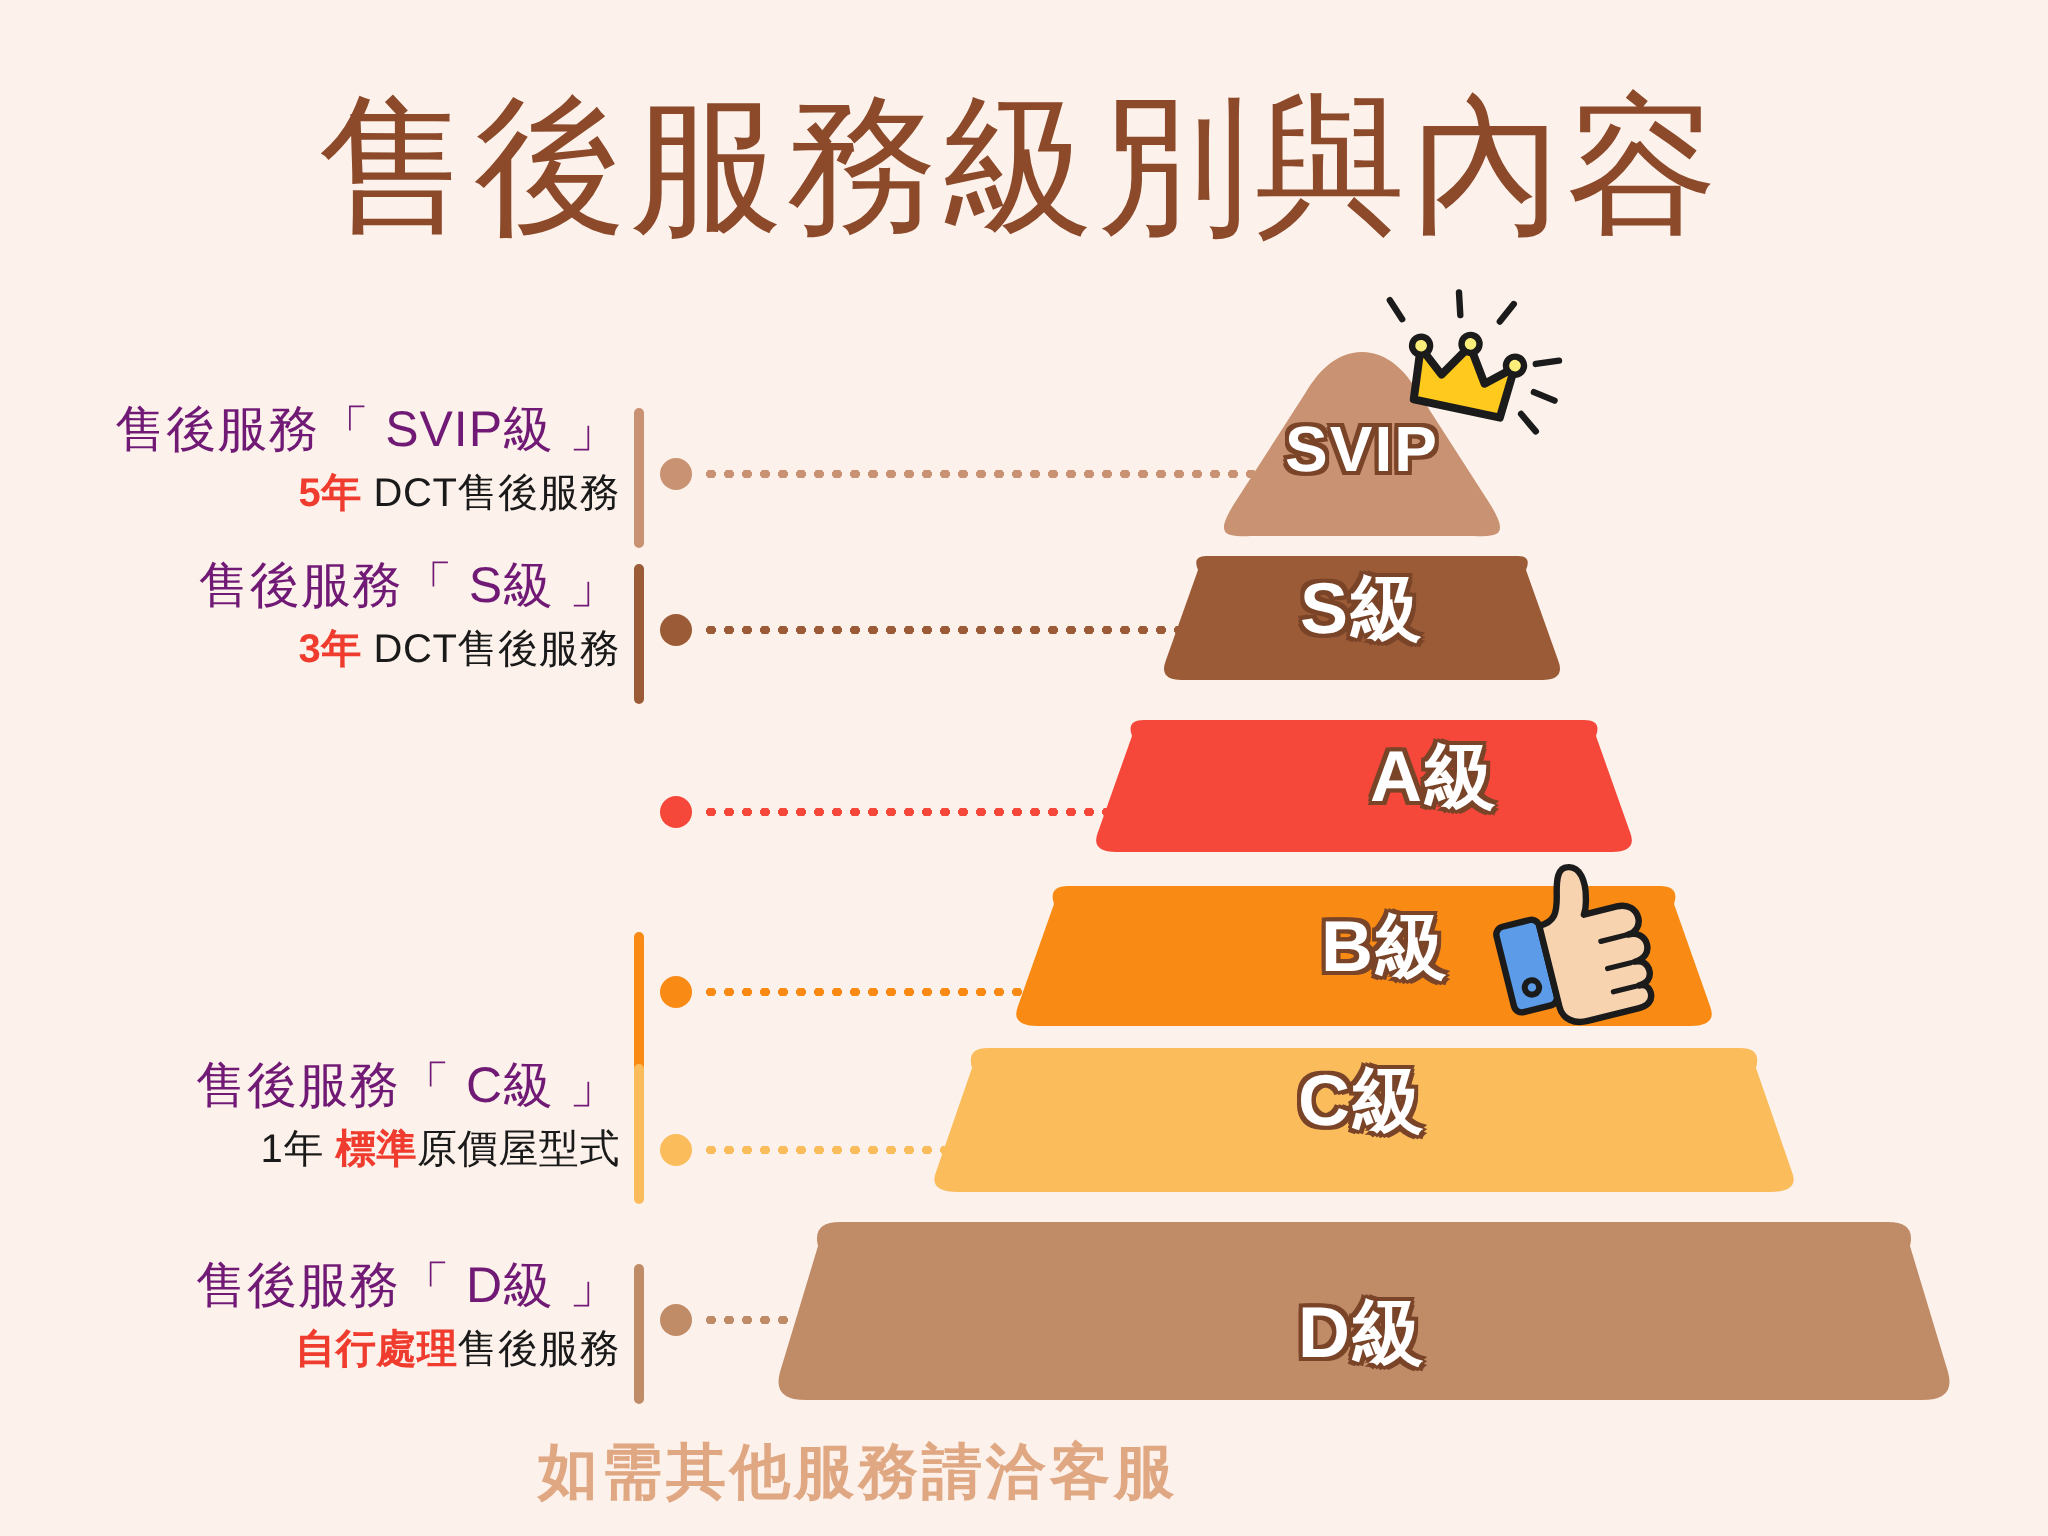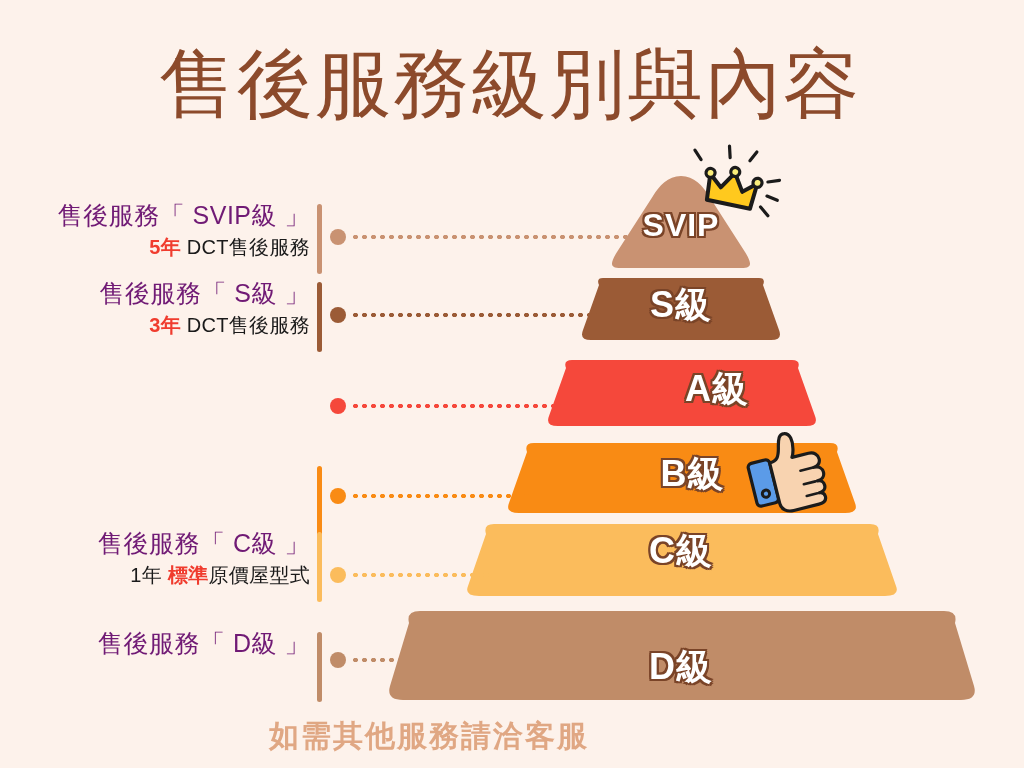--- a/index.html
+++ b/index.html
@@ -301,20 +301,21 @@
     <div class="divider" style="background:#FBBC5C;"></div>
   </div>
   <div class="connector" style="left:330px; top:566px; width:162px; color:#FBBC5C;">
     <div class="conn-dot" style="background:#FBBC5C;"></div>
     <div class="conn-line"></div>
   </div>
 
   <div class="row" style="top:628px;">
     <div class="row-texts">
       <div class="line1">售後服務「 D級 」</div>
+      <div class="line2"><span class="hl">自行處理</span><span>售後服務</span></div>
     </div>
     <div class="divider" style="background:#C08C68;"></div>
   </div>
   <div class="connector" style="left:330px; top:651px; width:88px; color:#C08C68;">
     <div class="conn-dot" style="background:#C08C68;"></div>
     <div class="conn-line"></div>
   </div>
 
   <div id="footer">如需其他服務請洽客服</div>
 

